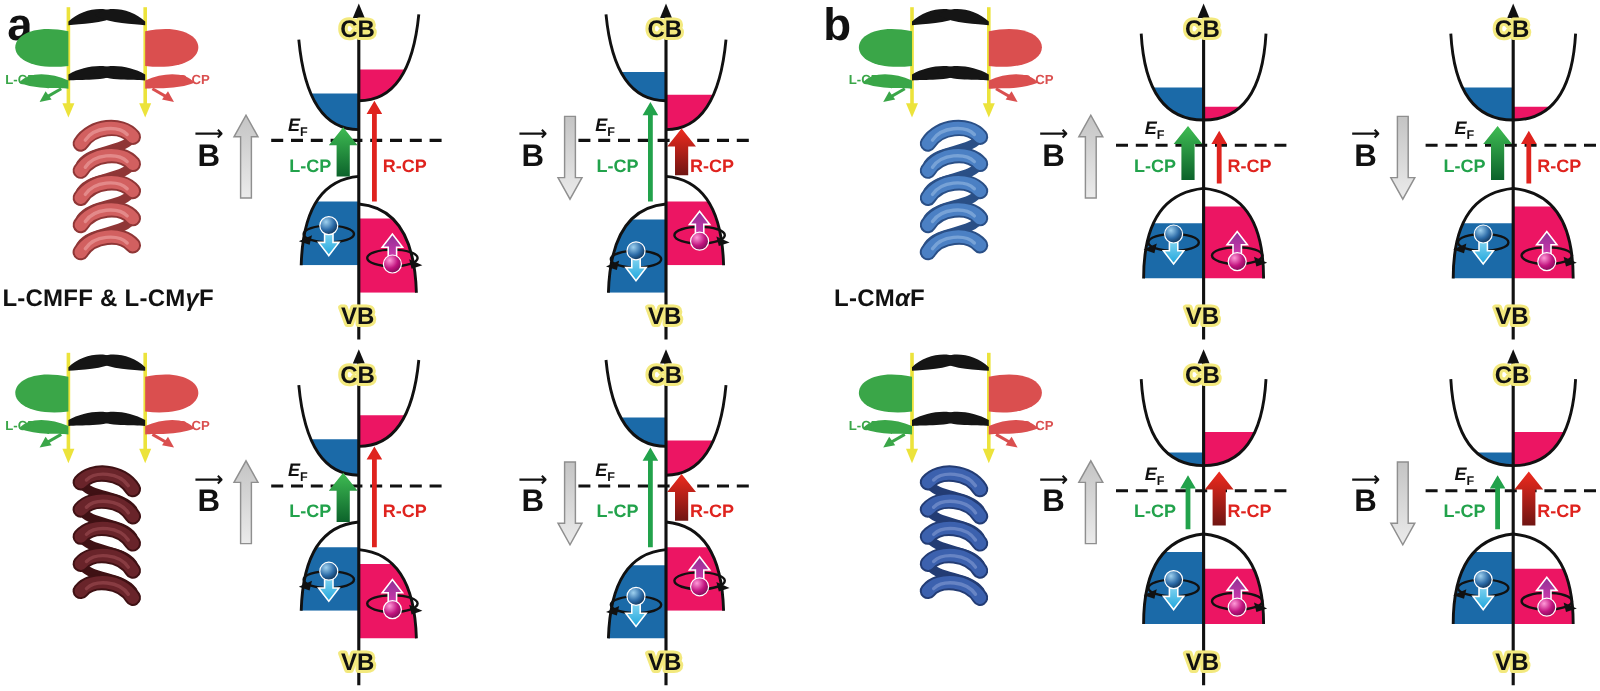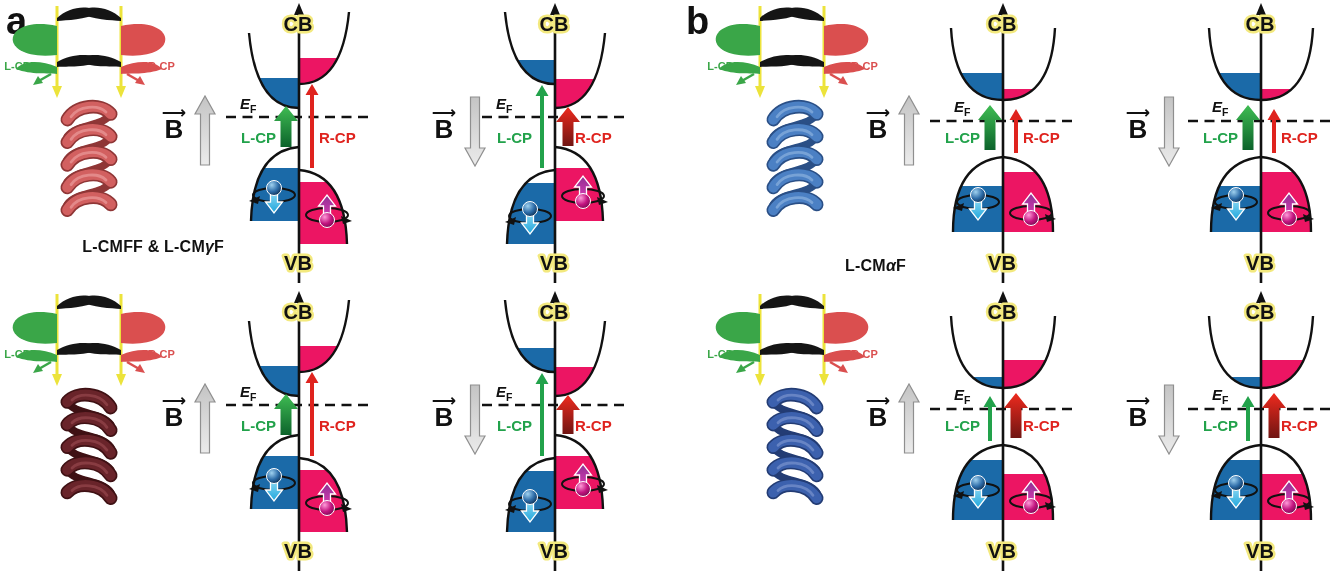--- a/index.html
+++ b/index.html
@@ -1,20 +1,20 @@
 <!DOCTYPE html>
 <html><head>
 <meta charset="utf-8">
 <style>
   html,body{margin:0;padding:0;background:#fff;}
   .figure{position:relative;width:1333px;height:576px;background:#fff;overflow:hidden;
           font-family:"Liberation Sans",sans-serif;}
   .panel{position:absolute;top:0;height:576px;}
   .panel-label{position:absolute;font-size:38px;font-weight:bold;color:#111;line-height:1;}
-  .mol-label{position:absolute;width:222px;text-align:right;font-size:16px;font-weight:bold;color:#111;
+  .mol-label{position:absolute;width:222px;text-align:left;font-size:20px;font-weight:bold;color:#111;
              letter-spacing:.2px;white-space:nowrap;}
   .mol-label .it{font-style:italic;}
   .bblock{position:absolute;width:58px;height:74px;}
   .bvec{position:absolute;left:0;top:12px;width:32px;text-align:center;color:#111;}
   .bvec .arr{display:block;font-size:17px;font-weight:bold;line-height:.8;
              font-family:"DejaVu Sans",sans-serif;}
   .bvec .bchar{display:block;font-size:26px;font-weight:bold;line-height:.9;margin-top:-2px;}
   svg{position:absolute;overflow:visible;}
   svg text{font-family:"Liberation Sans",sans-serif;}
 </style>
@@ -426,21 +426,21 @@
               <path d="M 12 98 C 22 82, 48 80, 58 92" fill="none" stroke="#4b80c4" stroke-width="11" stroke-linecap="round"></path>
               <path d="M 12 122 C 22 106, 48 104, 58 116" fill="none" stroke="#2a4f86" stroke-width="14.5" stroke-linecap="round"></path>
               <path d="M 12 122 C 22 106, 48 104, 58 116" fill="none" stroke="#4b80c4" stroke-width="11" stroke-linecap="round"></path>
               <path d="M 16 23 C 24 11, 45 10, 53 18" fill="none" stroke="#8fb4e0" stroke-width="3" stroke-linecap="round" opacity="0.65"></path>
               <path d="M 16 47 C 24 35, 45 34, 53 42" fill="none" stroke="#8fb4e0" stroke-width="3" stroke-linecap="round" opacity="0.65"></path>
               <path d="M 16 71 C 24 59, 45 58, 53 66" fill="none" stroke="#8fb4e0" stroke-width="3" stroke-linecap="round" opacity="0.65"></path>
               <path d="M 16 95 C 24 83, 45 82, 53 90" fill="none" stroke="#8fb4e0" stroke-width="3" stroke-linecap="round" opacity="0.65"></path>
               <path d="M 16 119 C 24 107, 45 106, 53 114" fill="none" stroke="#8fb4e0" stroke-width="3" stroke-linecap="round" opacity="0.65"></path>
             </g>
           </svg>
-          <div class="mol-label" style="left: 4px; top: 238px; margin-top: 19px;"><span class="">L-CM</span><span class="it">α</span><span class="">F</span></div>
+          <div class="mol-label" style="left: 15px; top: 238px;"><span class="">L-CM</span><span class="it">α</span><span class="">F</span></div>
         </div>
         <div class="bblock" style="left: 182px; top: 94px;">
           <div class="bvec">
             <span class="arr">⟶</span>
             <span class="bchar">B</span>
           </div>
           <svg width="22" height="74" viewBox="0 0 22 74" style="left:36px;top:0">
             <path d="M 6.5,71 L 6.5,20 L 1,20 L 11,2 L 21,20 L 15.5,20 L 15.5,71 Z" fill="url(#gGray)" stroke="#8f8f8f" stroke-width="1.2"></path>
           </svg>
         </div>

